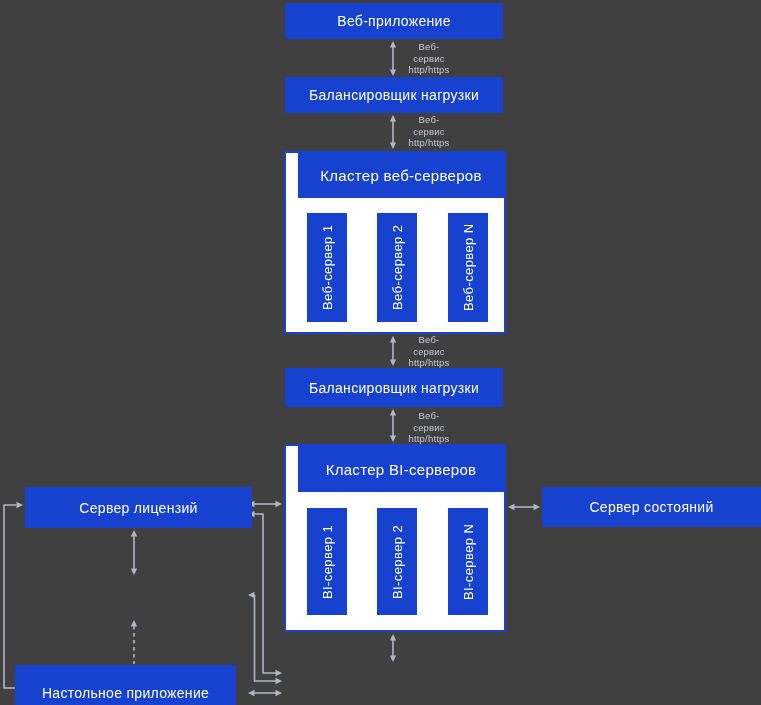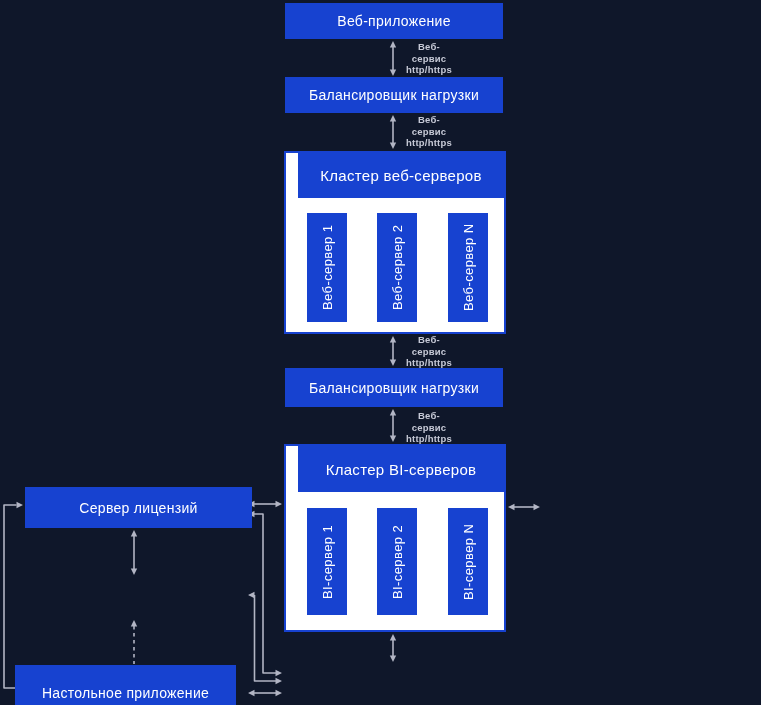--- a/index.html
+++ b/index.html
@@ -1,17 +1,17 @@
 <!DOCTYPE html>
 <html><head>
 <meta charset="utf-8">
 <style>
   html,body{margin:0;padding:0;background:#ffffff;}
   .canvas{
-    position:relative;width:761px;height:705px;background:#0f172a;
+    position:relative;width:761px;height:705px;background:#404040;
     font-family:"Liberation Sans",sans-serif;overflow:hidden;
   }
   .node{
     position:absolute;display:flex;align-items:center;justify-content:center;
     background:#1742d0;color:#ffffff;font-size:14px;letter-spacing:.3px;
     text-align:center;box-sizing:border-box;
   }
   .cluster{
     position:absolute;border:2px solid #1742d0;background:#ffffff;box-sizing:border-box;
   }
@@ -21,21 +21,21 @@
   }
   .vnode{
     position:absolute;background:#1742d0;color:#ffffff;
     display:flex;align-items:center;justify-content:center;
     writing-mode:vertical-rl;transform:rotate(180deg);
     font-size:13px;letter-spacing:.4px;box-sizing:border-box;white-space:nowrap;
   }
   .dbms{background:#b8b9c2;color:#33333d;}
   .edge-label{
     position:absolute;width:64px;text-align:center;
-    font-size:9.5px;line-height:11.5px;color:#c6c9d6;letter-spacing:.2px;font-weight:bold;
+    font-size:9.5px;line-height:11.5px;color:#c6c9d6;letter-spacing:.2px;
   }
   .edge-label span{display:block;}
   .connectors{position:absolute;left:0;top:0;width:761px;height:705px;}
 </style>
 </head>
 <body>
 
 <div class="canvas">
 
   <svg class="connectors" viewBox="0 0 761 705" fill="none" stroke="#b2b5c4" stroke-width="1.6" stroke-linejoin="round">
@@ -134,14 +134,15 @@
     <div class="cluster-header" style="height:46px">Кластер BI-серверов</div>
   </div>
   <div class="vnode" style="left:307px;top:508px;width:40px;height:107px">BI-сервер 1</div>
   <div class="vnode" style="left:377px;top:508px;width:40px;height:107px">BI-сервер 2</div>
   <div class="vnode" style="left:448px;top:508px;width:40px;height:107px">BI-сервер N</div>
 
 
   <div class="node" style="left:25px;top:487px;width:227px;height:41px">Сервер лицензий</div>
   <div class="node" style="left:15px;top:665px;width:221px;height:56px">Настольное приложение</div>
 
+  <div class="node" style="left:542px;top:487px;width:219px;height:40px">Сервер состояний</div>
 
 </div>
 
 </body></html>

